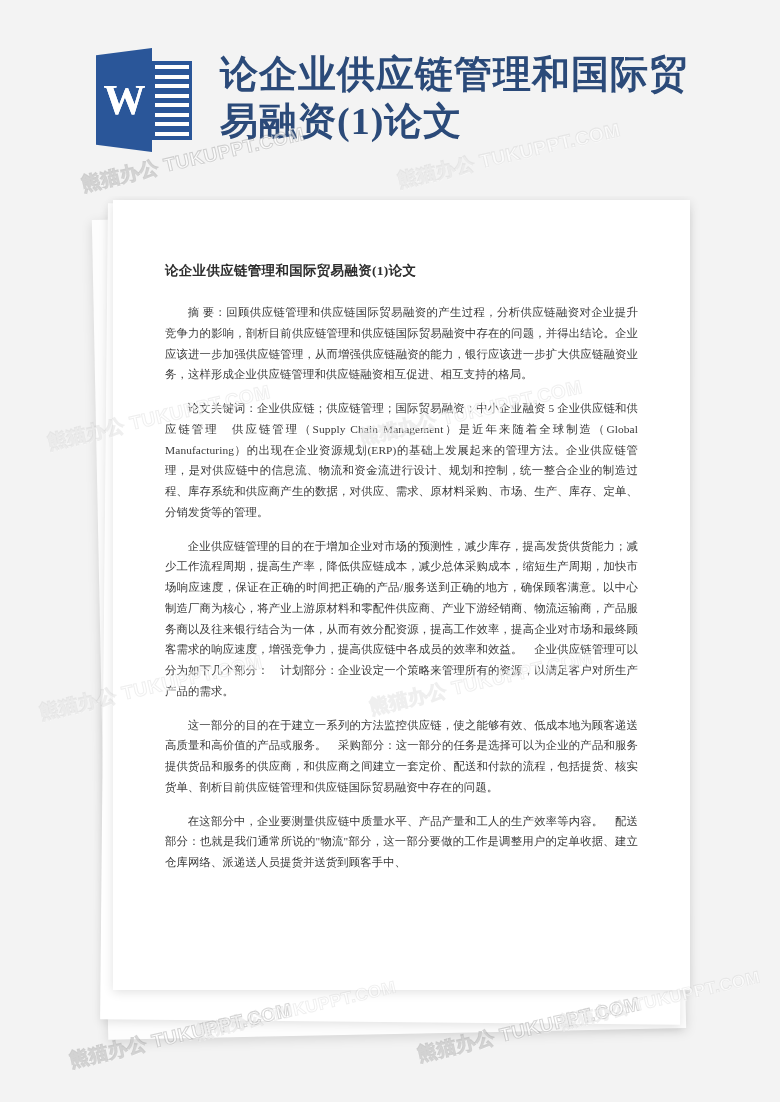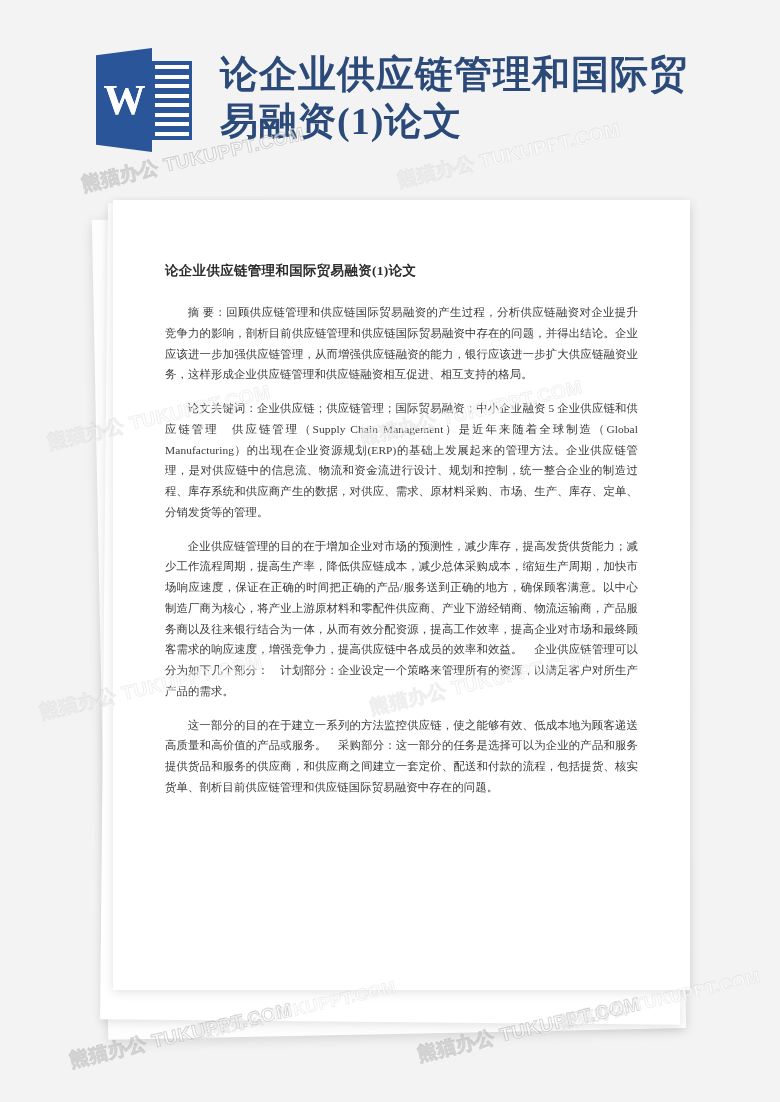--- a/index.html
+++ b/index.html
@@ -210,20 +210,21 @@
 
   <div class="page">
     <div class="doc-body">
 
       <div class="doc-title">论企业供应链管理和国际贸易融资(1)论文</div>
 
       <p class="para">摘 要：回顾供应链管理和供应链国际贸易融资的产生过程，分析供应链融资对企业提升竞争力的影响，剖析目前供应链管理和供应链国际贸易融资中存在的问题，并得出结论。企业应该进一步加强供应链管理，从而增强供应链融资的能力，银行应该进一步扩大供应链融资业务，这样形成企业供应链管理和供应链融资相互促进、相互支持的格局。</p>
       <p class="para">论文关键词：企业供应链；供应链管理；国际贸易融资；中小企业融资 5 企业供应链和供应链管理　供应链管理（Supply Chain Management）是近年来随着全球制造（Global Manufacturing）的出现在企业资源规划(ERP)的基础上发展起来的管理方法。企业供应链管理，是对供应链中的信息流、物流和资金流进行设计、规划和控制，统一整合企业的制造过程、库存系统和供应商产生的数据，对供应、需求、原材料采购、市场、生产、库存、定单、分销发货等的管理。</p>
       <p class="para">企业供应链管理的目的在于增加企业对市场的预测性，减少库存，提高发货供货能力；减少工作流程周期，提高生产率，降低供应链成本，减少总体采购成本，缩短生产周期，加快市场响应速度，保证在正确的时间把正确的产品/服务送到正确的地方，确保顾客满意。以中心制造厂商为核心，将产业上游原材料和零配件供应商、产业下游经销商、物流运输商，产品服务商以及往来银行结合为一体，从而有效分配资源，提高工作效率，提高企业对市场和最终顾客需求的响应速度，增强竞争力，提高供应链中各成员的效率和效益。　企业供应链管理可以分为如下几个部分：　计划部分：企业设定一个策略来管理所有的资源，以满足客户对所生产产品的需求。</p>
       <p class="para">这一部分的目的在于建立一系列的方法监控供应链，使之能够有效、低成本地为顾客递送高质量和高价值的产品或服务。　采购部分：这一部分的任务是选择可以为企业的产品和服务提供货品和服务的供应商，和供应商之间建立一套定价、配送和付款的流程，包括提货、核实货单、剖析目前供应链管理和供应链国际贸易融资中存在的问题。</p>
+      <p class="para">在这部分中，企业要测量供应链中质量水平、产品产量和工人的生产效率等内容。　配送部分：也就是我们通常所说的"物流"部分，这一部分要做的工作是调整用户的定单收据、建立仓库网络、派递送人员提货并送货到顾客手中、</p>
 
     </div>
   </div>
 
   <div class="wm-layer" id="wm-layer">
       <div class="wm dark" style="left: 82px; top: 172px; transform: rotate(-13deg) scale(1);">熊猫办公 TUKUPPT.COM</div>
       <div class="wm faint" style="left: 398px; top: 168px; transform: rotate(-13deg) scale(1);">熊猫办公 TUKUPPT.COM</div>
       <div class="wm faint" style="left: 48px; top: 430px; transform: rotate(-13deg) scale(1);">熊猫办公 TUKUPPT.COM</div>
       <div class="wm faint" style="left: 360px; top: 425px; transform: rotate(-13deg) scale(1);">熊猫办公 TUKUPPT.COM</div>
       <div class="wm faint" style="left: 40px; top: 700px; transform: rotate(-13deg) scale(1);">熊猫办公 TUKUPPT.COM</div>

